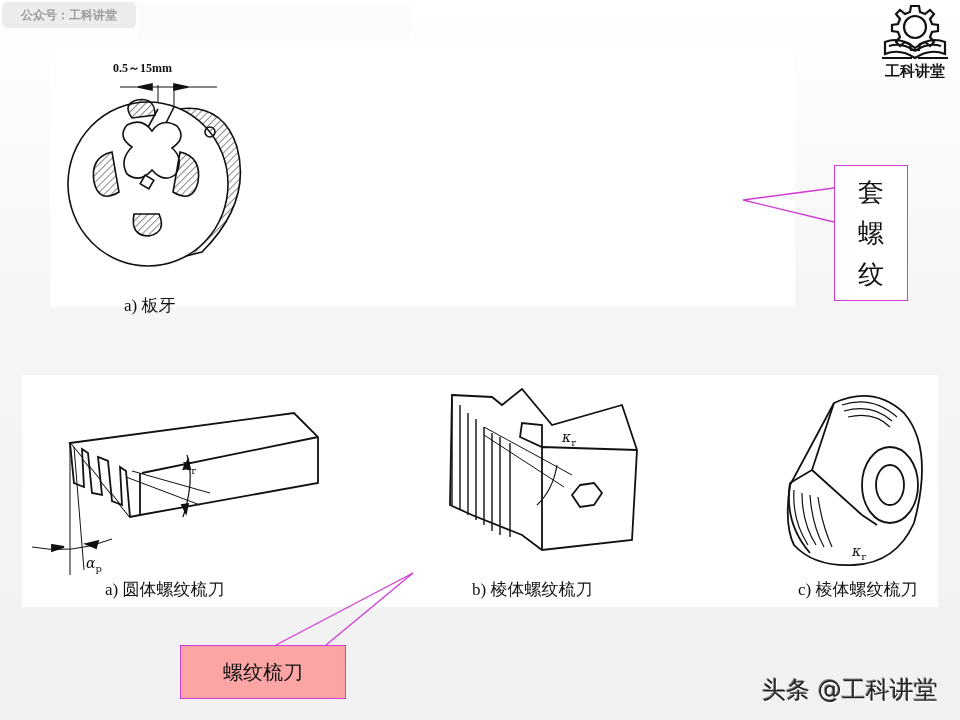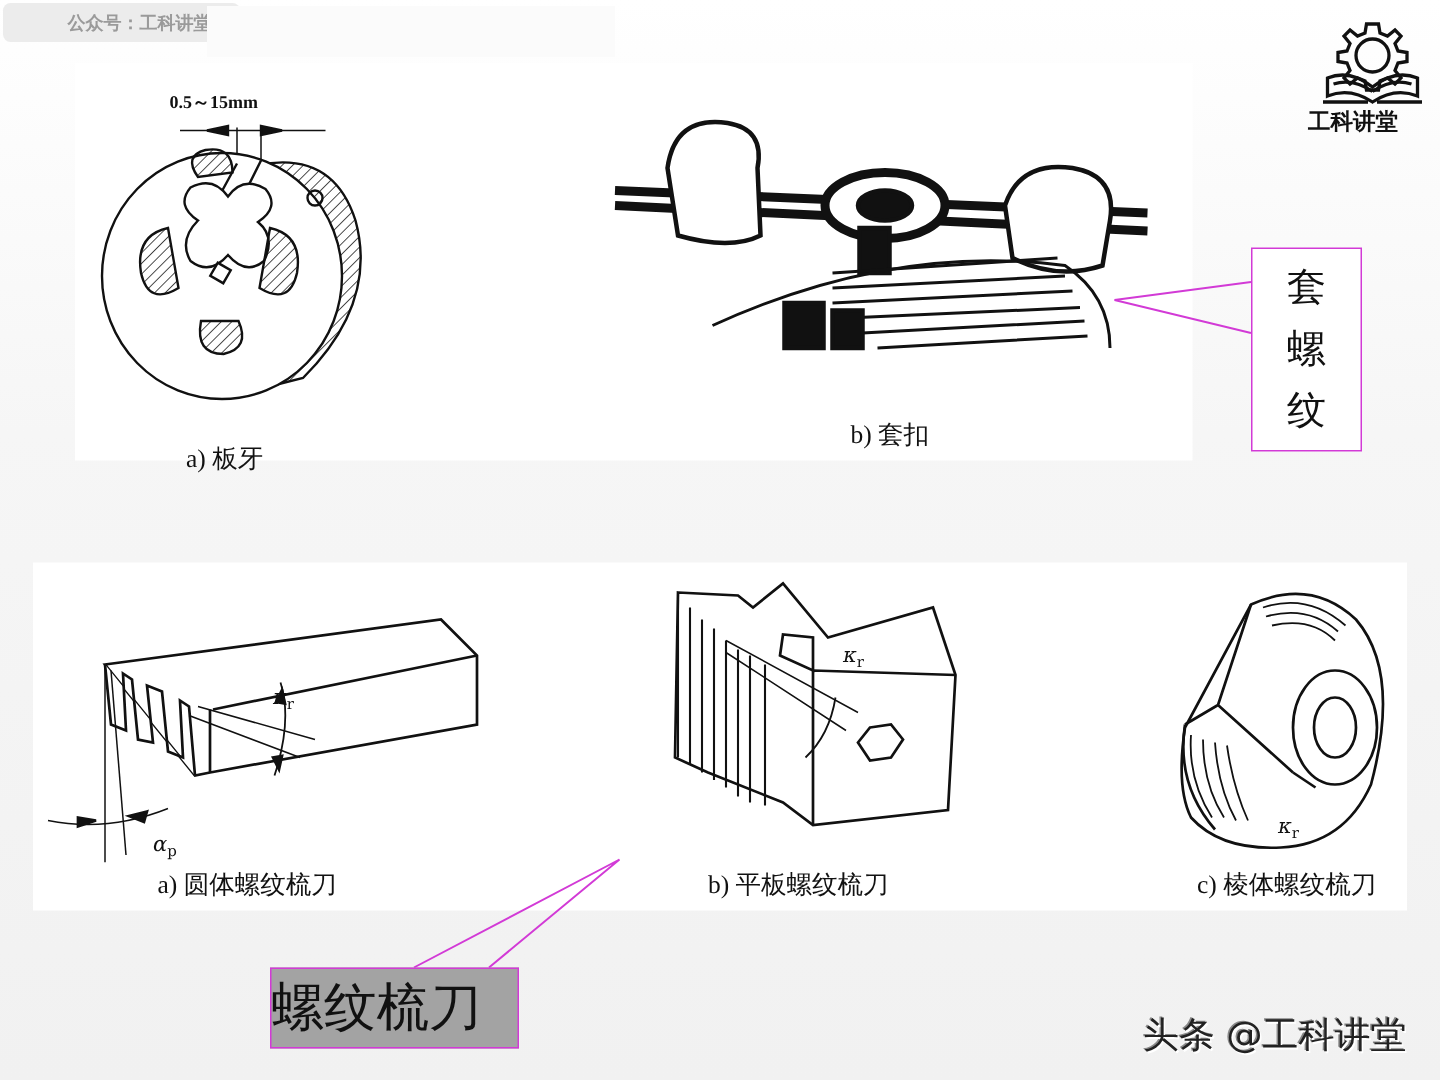--- a/index.html
+++ b/index.html
@@ -5,24 +5,24 @@
   html, body { margin:0; padding:0; }
   body {
     width:960px; height:720px; position:relative; overflow:hidden;
     background: linear-gradient(180deg, #ffffff 0%, #f6f6f6 40%, #f1f1f1 100%);
     font-family: "DejaVu Sans", "Liberation Sans", sans-serif;
     color:#111;
   }
   .watermark {
     position:absolute; left:2px; top:2px; width:134px; height:26px;
     background:#ececec; border-radius:5px;
-    font-size:12px; color:#9a9a9a; line-height:26px; text-align:center; font-weight:bold;padding-left:24px;
+    font-size:12px; color:#9a9a9a; line-height:26px; text-align:center; font-weight:bold;
   }
   .watermark-strip { position:absolute; left:138px; top:4px; width:272px; height:34px; background:#fbfbfb; }
-  .logo { position:absolute; left:872px; top:12px; width:86px; height:90px; }
+  .logo { position:absolute; left:872px; top:2px; width:86px; height:90px; text-align:center; }
   .logo svg { display:block; margin:0 auto; }
   .logo-text { font-size:15px; font-weight:bold; color:#111; margin-top:-2px; }
 
   .panel { position:absolute; background:#fff; }
   .panel-top { left:50px; top:42px; width:745px; height:265px; }
   .panel-bottom { left:22px; top:375px; width:916px; height:232px; }
 
   .fig { position:absolute; }
   .cap {
     position:absolute; font-family:"Liberation Serif","DejaVu Serif",serif;
@@ -33,22 +33,22 @@
   .sym sub { font-style:normal; font-size:10px; }
 
   .callout-v {
     position:absolute; left:834px; top:165px; width:74px; height:136px;
     border:1.5px solid #d23ad6; background:#fff; box-sizing:border-box;
     display:flex; flex-direction:column; align-items:center; justify-content:center;
     font-size:26px; line-height:41px; color:#111;
   }
   .callout-h {
     position:absolute; left:180px; top:645px; width:166px; height:54px;
-    border:1.5px solid #d23ad6; background:#a3a3a3; box-sizing:border-box;
-    font-size:35px; line-height:52px; color:#111;
+    border:1.5px solid #d23ad6; background:#fca5a5; box-sizing:border-box;
+    font-size:20px; line-height:52px; text-align:center; color:#111;
   }
   .pointer { position:absolute; left:0; top:0; pointer-events:none; }
   .footer {
     position:absolute; left:762px; top:674px; font-size:24px; color:#222;
     text-shadow: 1px 1px 0 #fff, -1px -1px 0 #888;
   }
 </style>
 </head>
 <body>
 
@@ -92,37 +92,20 @@
         <path d="M50 100 q-22 5 -18 30 q5 22 25 10 z" fill="url(#hatch)"></path>
         <path d="M118 100 q22 5 18 30 q-5 22 -25 10 z" fill="url(#hatch)"></path>
         <path d="M70 66 q-10 -14 5 -18 q18 -3 18 15 z" fill="url(#hatch)"></path>
         <path d="M72 162 q-4 22 15 22 q18 -4 10 -22 z" fill="url(#hatch)"></path>
         <rect x="80" y="125" width="10" height="10" transform="rotate(30 85 130)" fill="#fff"></rect>
       </g>
     </svg>
     <div class="cap" style="left:62px;top:230px;margin-top:12px;">a) 板牙</div>
   </div>
 
-  <div class="fig" style="left:355px;top:0;width:390px;height:265px;">
-    <svg width="390" height="225" viewBox="0 0 390 225" style="position:absolute;left:0;top:0;">
-      <g stroke="#111" stroke-width="3" fill="none">
-        <path d="M5 85 L360 100 M5 95 L360 112" stroke-width="6"></path>
-        <path d="M40 70 q5 -35 40 -30 q25 4 20 30 l2 45 q-20 10 -55 0 z" fill="#fff"></path>
-        <path d="M265 95 q10 -30 45 -25 q30 5 25 35 l-5 30 q-30 10 -60 -5 z" fill="#fff"></path>
-        <ellipse cx="185" cy="95" rx="40" ry="22" fill="#fff" stroke-width="6"></ellipse>
-        <ellipse cx="185" cy="95" rx="18" ry="10" fill="#111"></ellipse>
-        <rect x="168" y="110" width="20" height="30" fill="#111"></rect>
-        <path d="M70 175 q120 -55 235 -40 q30 20 30 55" stroke-width="2"></path>
-        <path d="M150 140 L300 130 M150 150 L305 142 M150 160 L310 152 M160 170 L315 163 M170 180 L318 172 M180 190 L320 182" stroke-width="2"></path>
-        <rect x="118" y="160" width="26" height="30" fill="#111"></rect>
-        <rect x="150" y="165" width="20" height="25" fill="#111"></rect>
-      </g>
-    </svg>
-    <div class="cap" style="left:162px;top:236px;">b) 套扣</div>
-  </div>
 </div>
 
 <div class="callout-v">
   <span>套</span>
   <span>螺</span>
   <span>纹</span>
 </div>
 
 <div class="panel panel-bottom">
 
@@ -137,38 +120,38 @@
         <path d="M110 96 L188 118 M104 102 L178 130" fill="none" stroke-width="1"></path>
         <path d="M165 80 q8 25 -4 62" fill="none" stroke-width="1.2"></path>
         <path d="M162 93 l4 -8 l2 9 z M160 130 l4 8 l2 -9 z" fill="#111"></path>
         <line x1="48" y1="68" x2="48" y2="200" stroke-width="1"></line>
         <line x1="52" y1="72" x2="62" y2="195" stroke-width="1"></line>
         <path d="M10 172 q40 8 80 -8" fill="none" stroke-width="1"></path>
         <path d="M30 170 l12 2 l-12 4 z M76 166 l-12 3 l10 4 z" fill="#111"></path>
       </g>
     </svg>
     <div class="sym" style="left:160px;top:82px;">κ<sub>r</sub></div>
-    <div class="sym" style="left:80px;top:180px;">α<sub>p</sub></div>
+    <div class="sym" style="left:64px;top:180px;">α<sub>p</sub></div>
     <div class="cap" style="left:83px;top:203px;">a) 圆体螺纹梳刀</div>
   </div>
 
   <div class="fig" style="left:400px;top:0;width:240px;height:232px;">
     <svg width="240" height="200" viewBox="0 0 240 200" style="position:absolute;left:0;top:0;">
       <g stroke="#111" stroke-width="1.8" fill="#fff">
         <path d="M30 20 L70 22 L80 30 L100 14 L130 50 L200 30 L215 75 L210 165 L120 175 L100 160 L50 140 L28 130 Z"></path>
         <path d="M120 72 L215 75 M120 72 L120 175" fill="none"></path>
         <path d="M30 25 L30 130 M38 30 L38 135 M46 38 L46 140 M54 44 L54 145 M62 52 L62 150 M70 58 L70 156 M78 62 L78 160 M88 68 L88 162" fill="none" stroke-width="1.4"></path>
         <path d="M98 62 L120 72 L120 50 L100 48 Z"></path>
         <path d="M62 52 L150 100 M62 60 L142 112" fill="none" stroke-width="1"></path>
         <path d="M135 90 q-4 25 -20 40" fill="none" stroke-width="1.2"></path>
         <polygon points="158,110 172,108 180,118 172,130 158,132 150,120" fill="#fff"></polygon>
       </g>
     </svg>
     <div class="sym" style="left:140px;top:54px;">κ<sub>r</sub></div>
-    <div class="cap" style="left:50px;top:203px;">b) 平板螺纹梳刀</div>
+    <div class="cap" style="left:50px;top:203px;">b) 棱体螺纹梳刀</div>
   </div>
 
   <div class="fig" style="left:740px;top:0;width:176px;height:232px;">
     <svg width="176" height="200" viewBox="0 0 176 200" style="position:absolute;left:0;top:0;">
       <g stroke="#111" stroke-width="1.8" fill="#fff">
         <path d="M72 28 q40 -18 70 10 q30 35 10 110 q-18 40 -60 42 q-40 2 -60 -20 q-10 -20 -4 -60 Z"></path>
         <path d="M72 28 L50 95 L28 108 M50 95 L100 140" fill="none"></path>
         <path d="M28 108 q-6 40 20 70" fill="none"></path>
         <path d="M32 115 q-2 30 14 55 M40 118 q0 30 14 52 M48 120 q2 30 14 52 M56 122 q4 28 14 50" fill="none" stroke-width="1.2"></path>
         <path d="M80 30 q30 -10 55 12 M82 36 q28 -8 48 10 M86 42 q26 -6 42 10" fill="none" stroke-width="1.2"></path>

